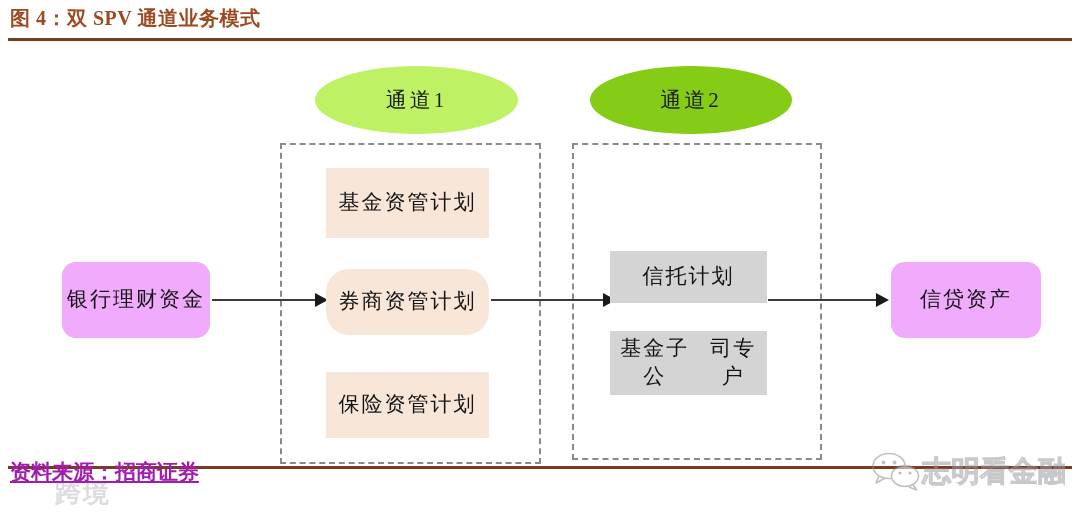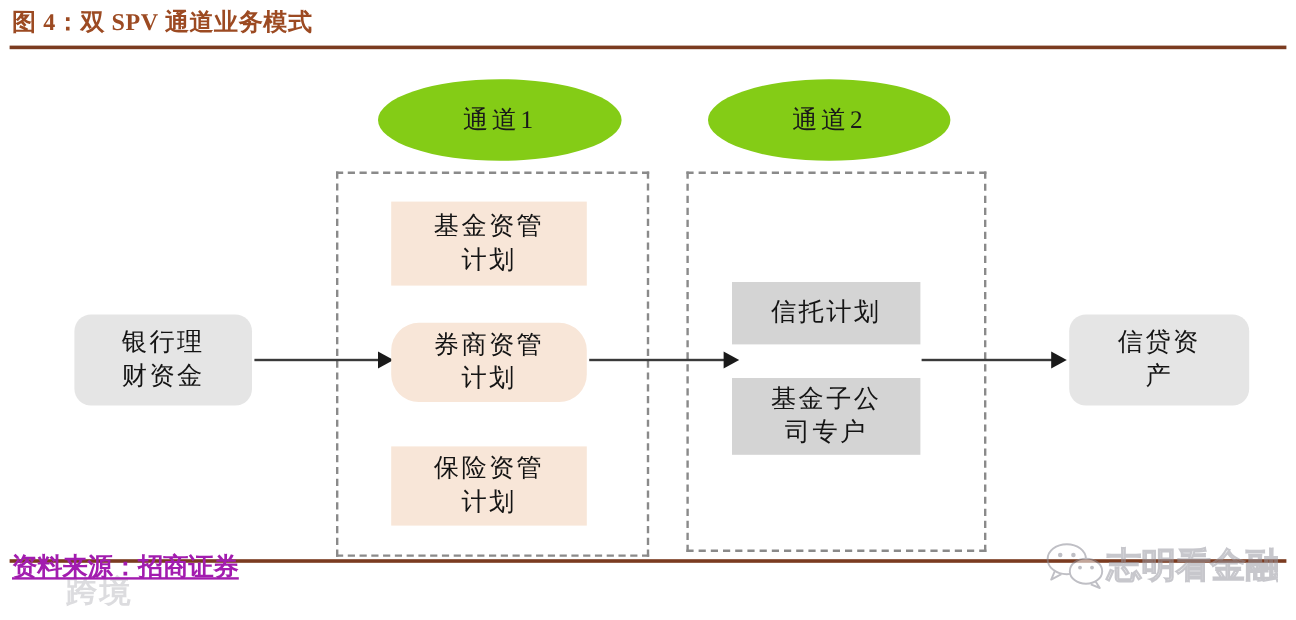--- a/index.html
+++ b/index.html
@@ -82,45 +82,45 @@
   .ellipse {
     position: absolute;
     border-radius: 50%;
     display: flex;
     align-items: center;
     justify-content: center;
     font-size: 21px;
     color: #1a1a1a;
     letter-spacing: 3px;
   }
-  .ellipse-peach { background: #84cc16; }
+  .ellipse-peach { background: #bef264; }
   .ellipse-gray  { background: #84cc16; }
 
   .dashed-box {
     position: absolute;
     border: 2px dashed #8a8a8a;
     background: transparent;
   }
 
   .node {
     position: absolute;
     display: flex;
-    flex-direction: column;
+    flex-direction: row;
     align-items: center;
     justify-content: center;
     font-size: 21px;
     color: #141414;
     letter-spacing: 2px;
     line-height: 1.32;
     text-align: center;
   }
   .node-peach { background: #f8e6d8; }
-  .node-gray  { background: #d4d4d4; }
+  .node-gray  { background: #d4d4d4; margin-top: 16px; }
   .node-blue {
-    background: #e5e5e5;
+    background: #f0abfc;
     border-radius: 14px;
   }
 
   .arrow-line {
     position: absolute;
     height: 2px;
     background: #3a3a3a;
   }
   .arrow-head {
     position: absolute;

